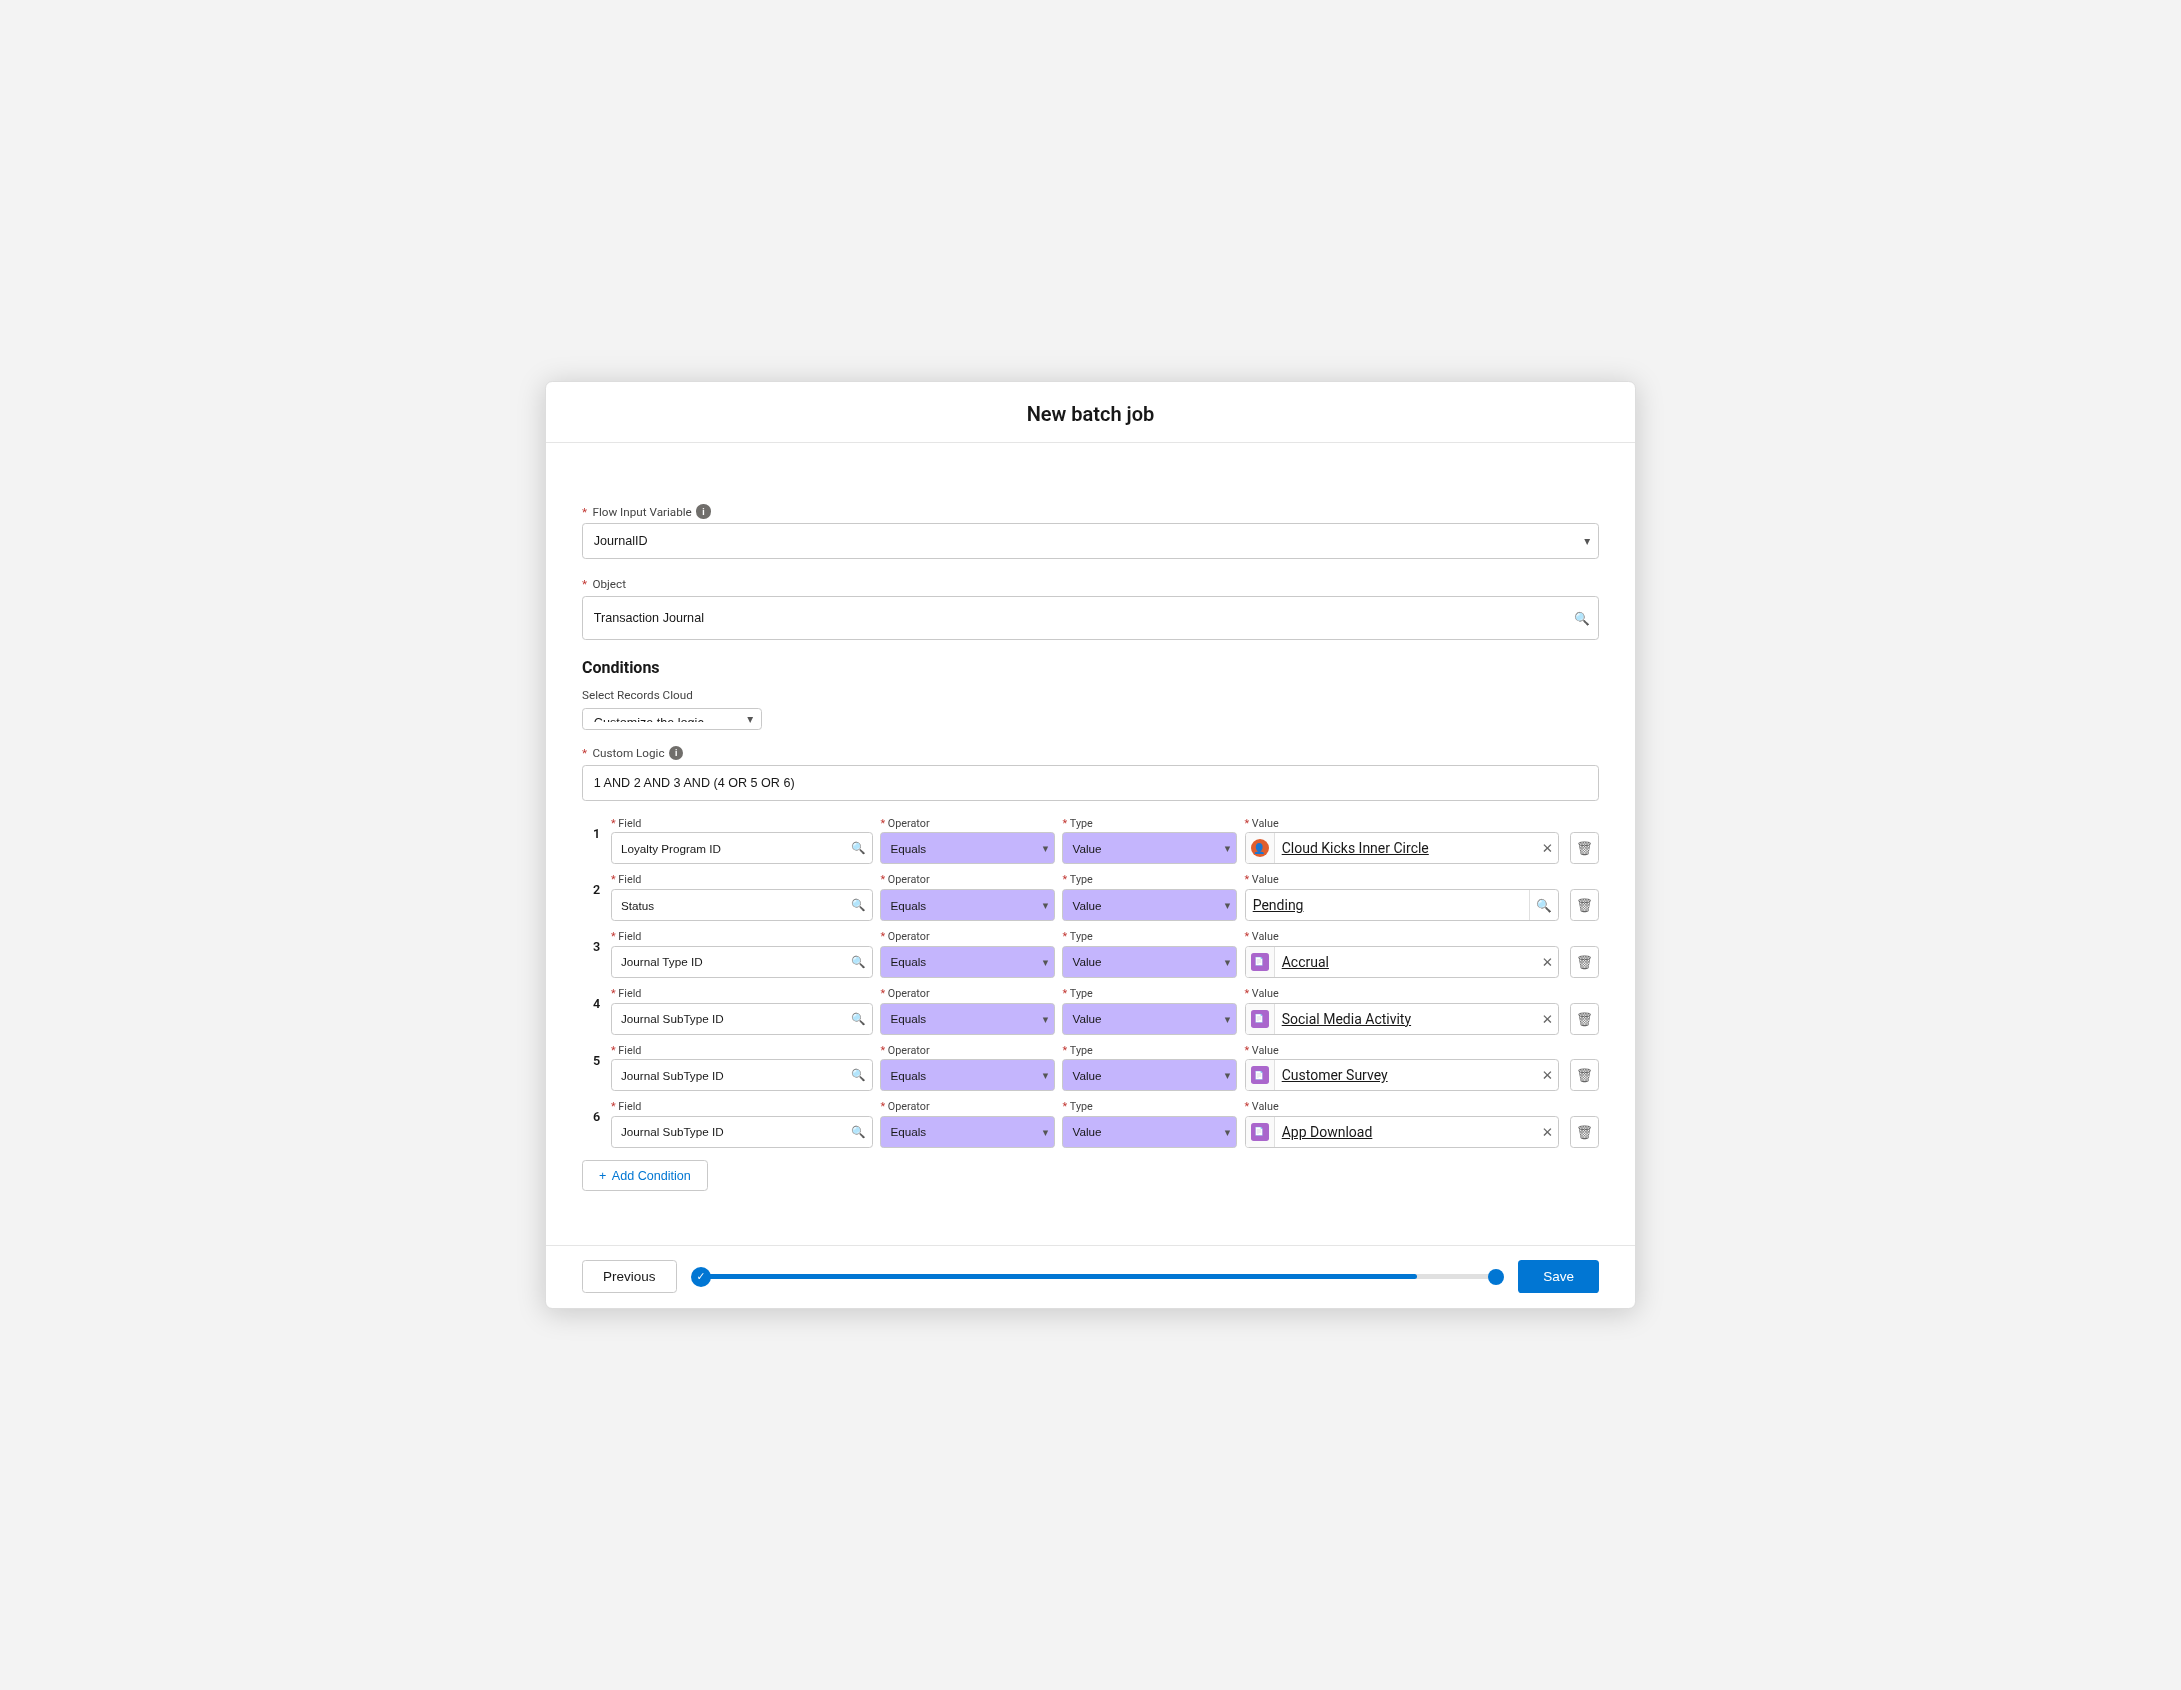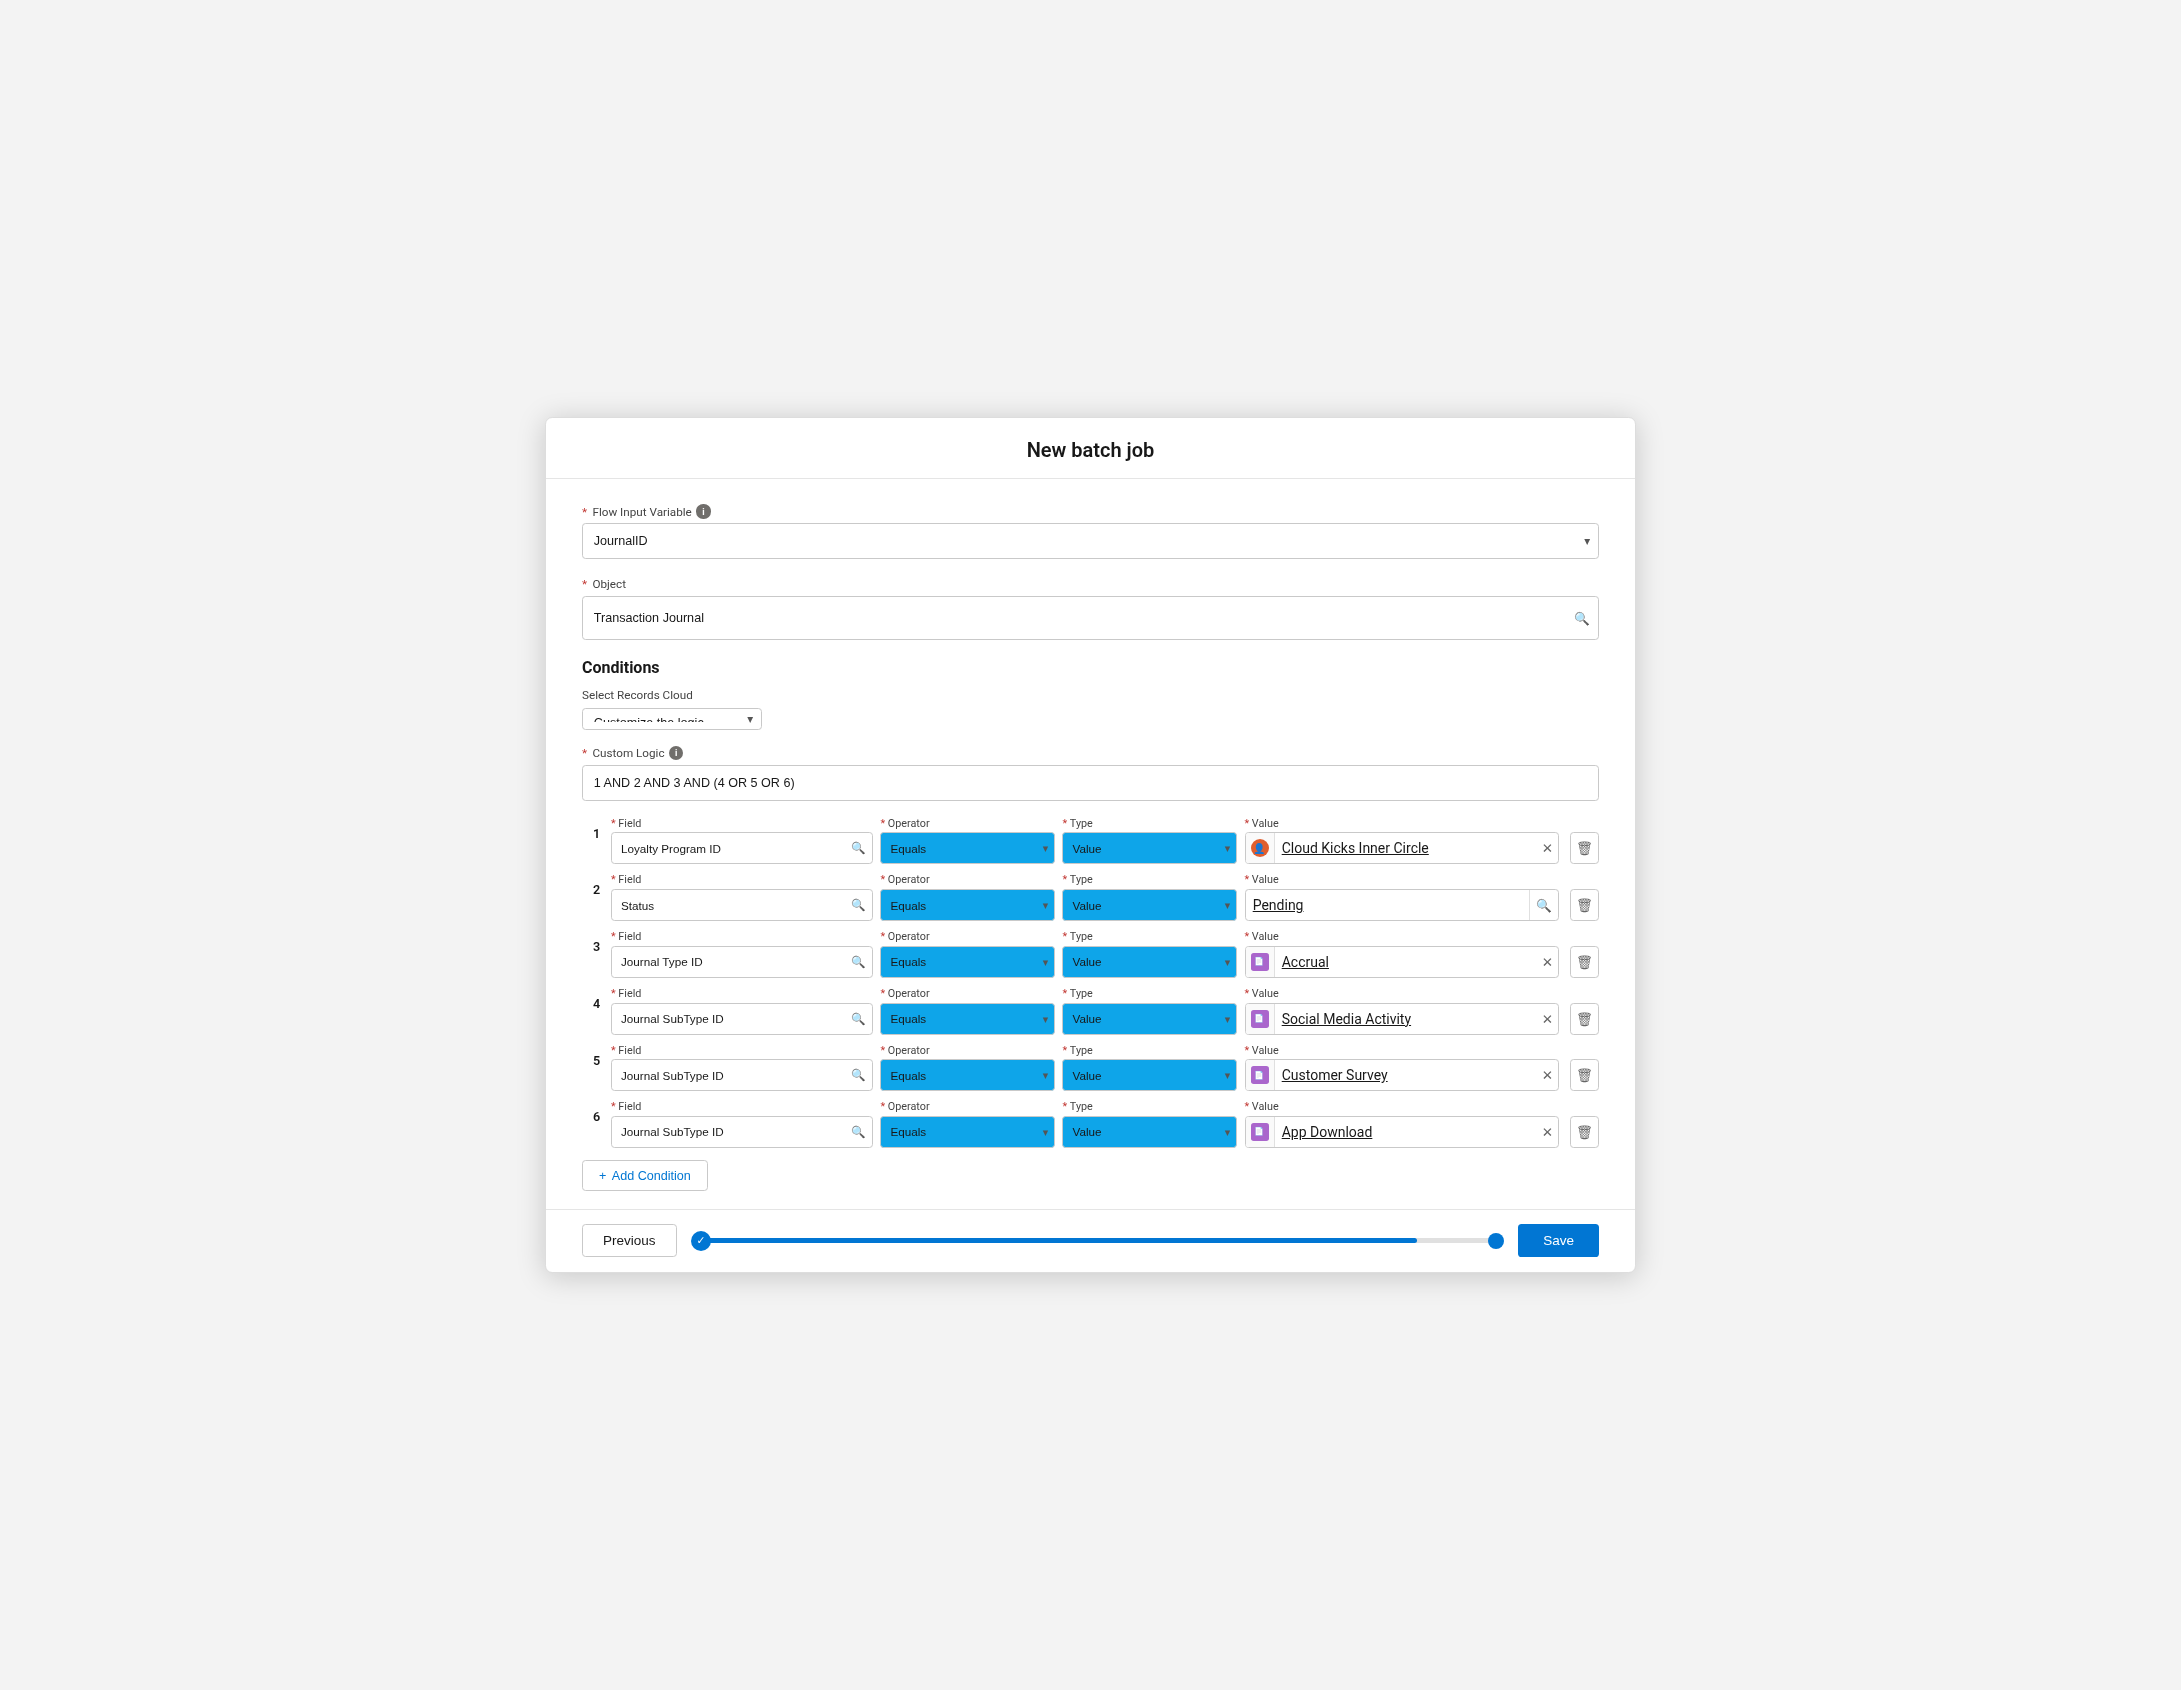--- a/index.html
+++ b/index.html
@@ -15,20 +15,21 @@
     .modal-container {
       background: #fff;
       border-radius: 7.2px;
       box-shadow: 0 3.6px 29px rgba(0,0,0,0.18);
       width: 1091px;
       max-width: 100%;
       display: flex;
       flex-direction: column;
       overflow: hidden;
       border: 0.9px solid #ddd;
+      gap: 36px;
     }
     .modal-header {
       padding: 20px 0 16px 0;
       text-align: center;
       border-bottom: 0.9px solid #e5e5e5;
       position: relative;
     }
     .modal-title {
       font-size: 20px;
       font-weight: 600;
@@ -223,21 +224,21 @@
     .cond-select-wrapper {
       position: relative;
     }
     .cond-select {
       width: 100%;
       border: 0.9px solid #c9c9c9;
       border-radius: 3.6px;
       padding: 7.2px 25px 7.2px 9px;
       font-size: 11.7px;
       color: #181818;
-      background: #0ea5e9;
+      background: #c4b5fd;
       appearance: none;
       -webkit-appearance: none;
       outline: none;
       height: 32px;
     }
     .value-field-wrapper {
       position: relative;
       display: flex;
       align-items: center;
       border: 0.9px solid #c9c9c9;

